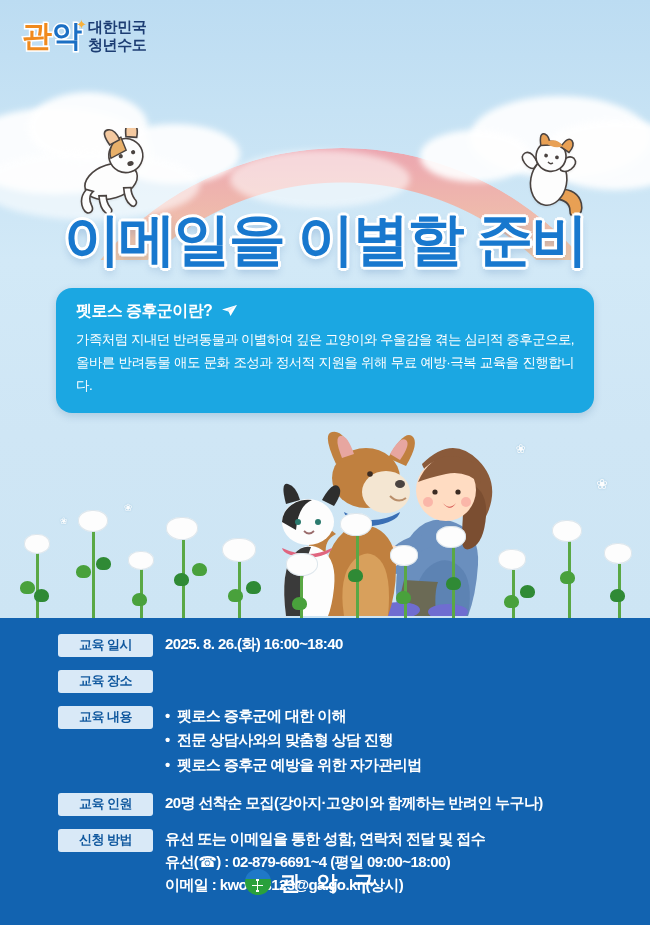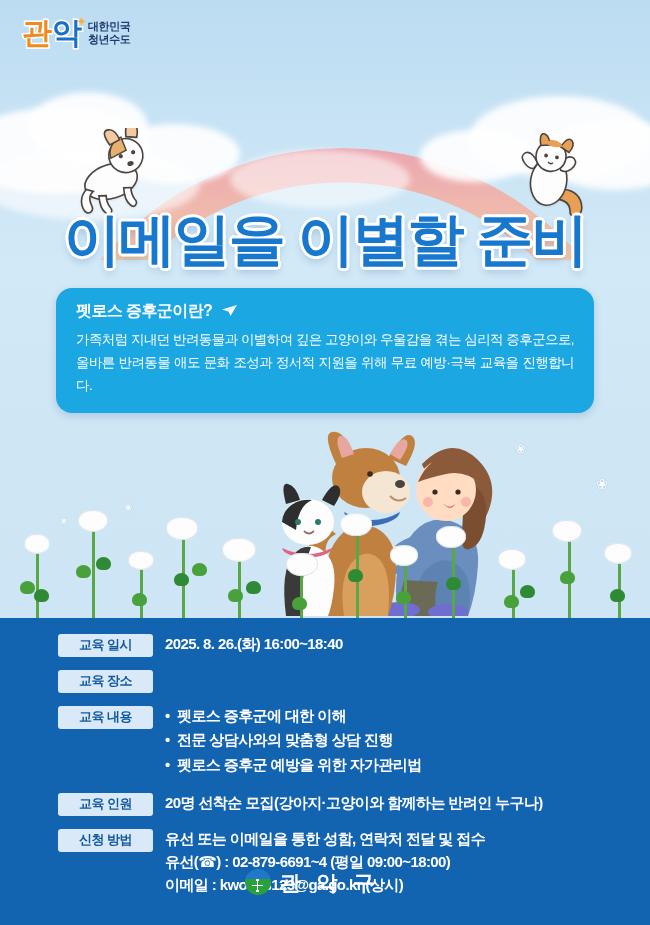--- a/index.html
+++ b/index.html
@@ -90,21 +90,21 @@
   .logo-ko.b { color: #1b6fc4; }
   .logo-spark {
     position: absolute;
     right: -6px; top: -3px;
     color: #f8b13c;
     font-size: 13px;
     line-height: 1;
   }
   .logo-text {
     color: #1c3d73;
-    font-size: 11px;
+    font-size: 15px;
     font-weight: bold;
     line-height: 1.18;
     letter-spacing: -.4px;
   }
 
   
   .pet {
     position: absolute;
     line-height: 1;
     filter: drop-shadow(0 1px 1px rgba(0,0,0,.08));

